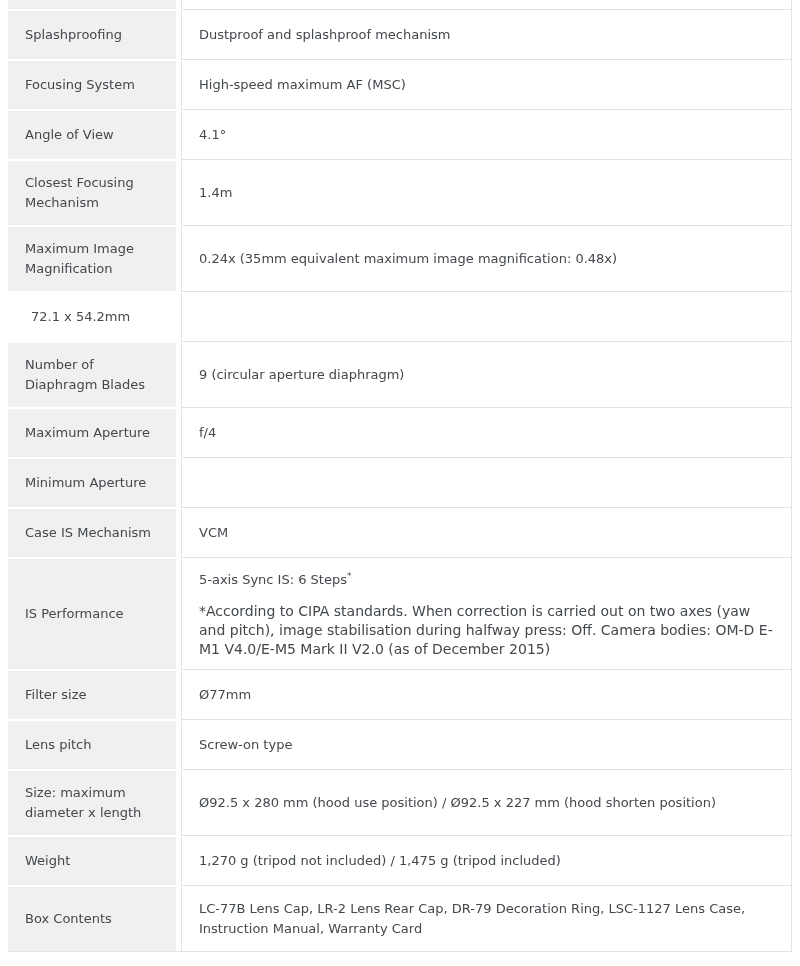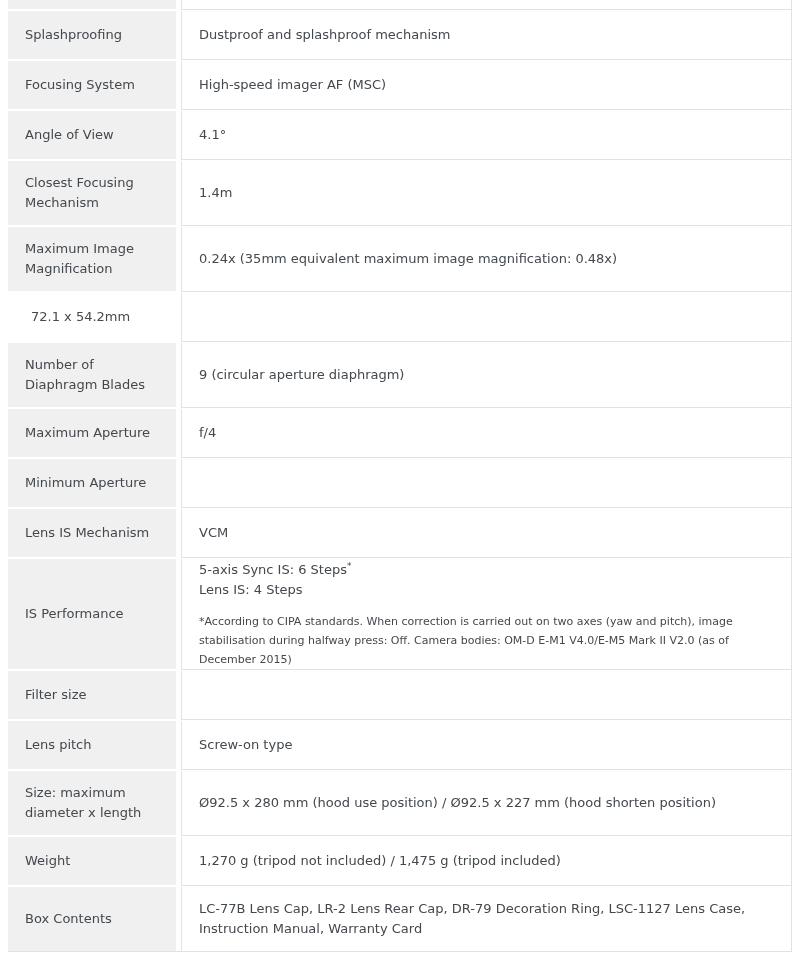--- a/index.html
+++ b/index.html
@@ -66,21 +66,21 @@
   .sep::before {
     content: "";
     position: absolute;
     top: 0;
     left: 173px;
     right: 0;
     height: 1px;
     background: #e2e2e2;
   }
   .footnote {
-    font-size: 11px;
+    font-size: 14px;
     line-height: 19px;
     margin: 12px 0 0 0;
   }
   .sup {
     font-size: 9px;
     vertical-align: super;
     line-height: 0;
   }
 </style>
 </head>
@@ -95,21 +95,21 @@
   <div class="sep"></div>
 
   <div class="row h48">
     <div class="cell-label">Splashproofing</div>
     <div class="cell-value">Dustproof and splashproof mechanism</div>
   </div>
   <div class="sep"></div>
 
   <div class="row h48">
     <div class="cell-label">Focusing System</div>
-    <div class="cell-value">High-speed imager AF (MSC)</div>
+    <div class="cell-value">High-speed maximum AF (MSC)</div>
   </div>
   <div class="sep"></div>
 
   <div class="row h48">
     <div class="cell-label">Angle of View</div>
     <div class="cell-value">4.1°</div>
   </div>
   <div class="sep"></div>
 
   <div class="row h64">
@@ -140,37 +140,37 @@
     <div class="cell-value">f/4</div>
   </div>
   <div class="sep"></div>
 
   <div class="row h48">
     <div class="cell-label">Minimum Aperture</div>
   </div>
   <div class="sep"></div>
 
   <div class="row h48">
-    <div class="cell-label">Lens IS Mechanism</div>
+    <div class="cell-label">Case IS Mechanism</div>
     <div class="cell-value">VCM</div>
   </div>
   <div class="sep"></div>
 
   <div class="row h110">
     <div class="cell-label">IS Performance</div>
     <div class="cell-value">
       <div><span>5-axis Sync IS: 6 Steps</span><span class="sup">*</span></div>
-      <div>Lens IS: 4 Steps</div>
       <p class="footnote">*According to CIPA standards. When correction is carried out on two axes (yaw and pitch), image stabilisation during halfway press: Off. Camera bodies: OM-D E-M1 V4.0/E-M5 Mark II V2.0 (as of December 2015)</p>
     </div>
   </div>
   <div class="sep"></div>
 
   <div class="row h48">
     <div class="cell-label">Filter size</div>
+    <div class="cell-value">Ø77mm</div>
   </div>
   <div class="sep"></div>
 
   <div class="row h48">
     <div class="cell-label">Lens pitch</div>
     <div class="cell-value">Screw-on type</div>
   </div>
   <div class="sep"></div>
 
   <div class="row h64">

